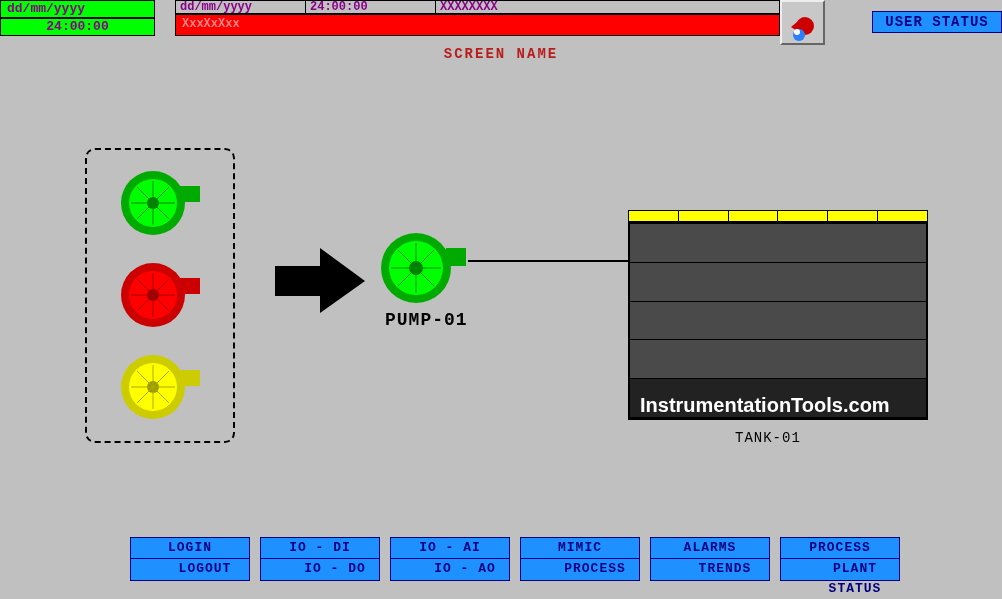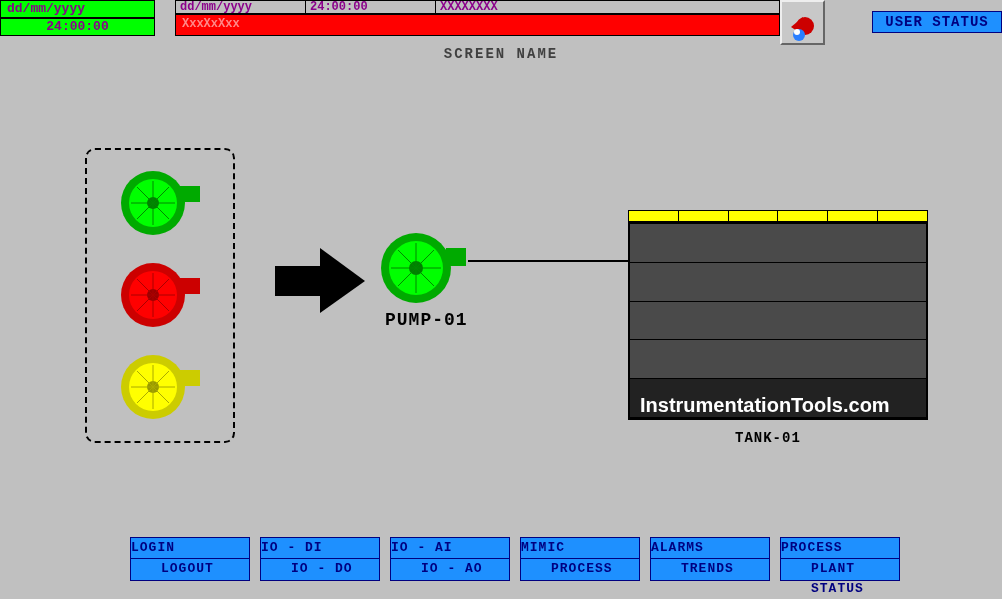--- a/index.html
+++ b/index.html
@@ -19,21 +19,21 @@
   .top-time  { position:absolute; left:0; top:18px;width:155px; height:18px; background:#00ff00; border:1px solid #000; color:#8b008b; font-size:13px; font-weight:bold; text-align:center; line-height:16px; }
 
   .alarm-head { position:absolute; left:175px; top:0; width:605px; height:14px; border:1px solid #000; display:flex; }
   .ah-cell { border-right:1px solid #000; color:#8b008b; font-size:12px; font-weight:bold; padding:0 4px; line-height:12px; }
   .ah-cell.last{ border-right:none; }
   .alarm-bar { position:absolute; left:175px; top:14px; width:605px; height:22px; background:#ff0000; border:1px solid #000; color:#f88; font-size:12px; padding-left:6px; line-height:18px; font-weight:bold;}
 
   .alert-box { position:absolute; left:780px; top:0; width:45px; height:45px; background:#c8c8c8; border-right:2px solid #666; border-bottom:2px solid #666; border-top:2px solid #eee; border-left:2px solid #eee; display:flex; align-items:center; justify-content:center;}
   .user-status{ position:absolute; right:0; top:5px; width:130px; height:22px; background:#1e90ff; border:1px solid #000080; color:#000080; font-weight:bold; font-family:"Courier New"; font-size:14px; text-align:center; line-height:20px; letter-spacing:1px;margin-top:6px;}
 
-  .screen-name{ position:absolute; left:0; top:46px; width:1002px; text-align:center; font-weight:bold; font-size:14px; letter-spacing:2px; color:#404040;}
+  .screen-name{ position:absolute; left:0; top:46px; width:1002px; text-align:center; font-weight:bold; font-size:14px; letter-spacing:2px; color:#b91c1c;}
 
   
   .legend { position:absolute; left:85px; top:148px; width:150px; height:295px; border:2px dashed #000; border-radius:10px;}
   .pump-icon { position:relative; width:85px; height:70px; margin:0 auto; }
   .p1{ margin-top:18px;}
   .p2{ margin-top:22px;}
   .p3{ margin-top:22px;}
 
   
   .arrow { position:absolute; left:275px; top:248px; width:90px; height:65px; }
@@ -47,26 +47,26 @@
 
   
   .tank { position:absolute; left:628px; top:210px; width:300px; height:210px; }
   .tank-rail { height:12px; background:#000; border:1px solid #000; display:flex; }
   .rail-seg { flex:1; border-right:1px solid #000; background:#ffff00; position:relative;}
   .rail-seg:last-child{border-right:none;}
   .tank-body { height:198px; background:#2a2a2a; border:2px solid #000; display:flex; flex-direction:column; }
   .tank-row { flex:1; border-bottom:1px solid #000; background:#4a4a4a; }
   .tank-row:last-child{background:#222;}
   .tank-brand{ position:absolute; left:640px; top:394px; color:#fff; font-family:Arial,sans-serif; font-weight:bold; font-size:20px;}
-  .tank-label{ position:absolute; left:735px; top:430px; font-weight:bold; font-size:14px; letter-spacing:1px;}
+  .tank-label{ position:absolute; left:735px; top:430px; font-weight:normal; font-size:14px; letter-spacing:1px;}
 
   
   .btn-row { position:absolute; bottom:18px; left:130px; display:flex; gap:10px;}
   .btn-col { display:flex; flex-direction:column; }
-  .hmi-btn { width:120px; height:22px; background:#1e90ff; border:1px solid #000080; color:#000080; font-family:"Courier New"; font-weight:bold; font-size:13px; text-align:left; line-height:20px; letter-spacing:1px; cursor:pointer;}
+  .hmi-btn { width:120px; height:22px; background:#1e90ff; border:1px solid #000080; color:#000080; font-family:"Courier New"; font-weight:bold; font-size:13px; text-align:center; line-height:20px; letter-spacing:1px; cursor:pointer;}
   .hmi-btn + .hmi-btn{ border-top:none;padding-left:30px;}
 
 </style>
 </head>
 <body>
 
 <div class="top-date">dd/mm/yyyy</div>
 <div class="top-time">24:00:00</div>
 
 <div class="alarm-head">

